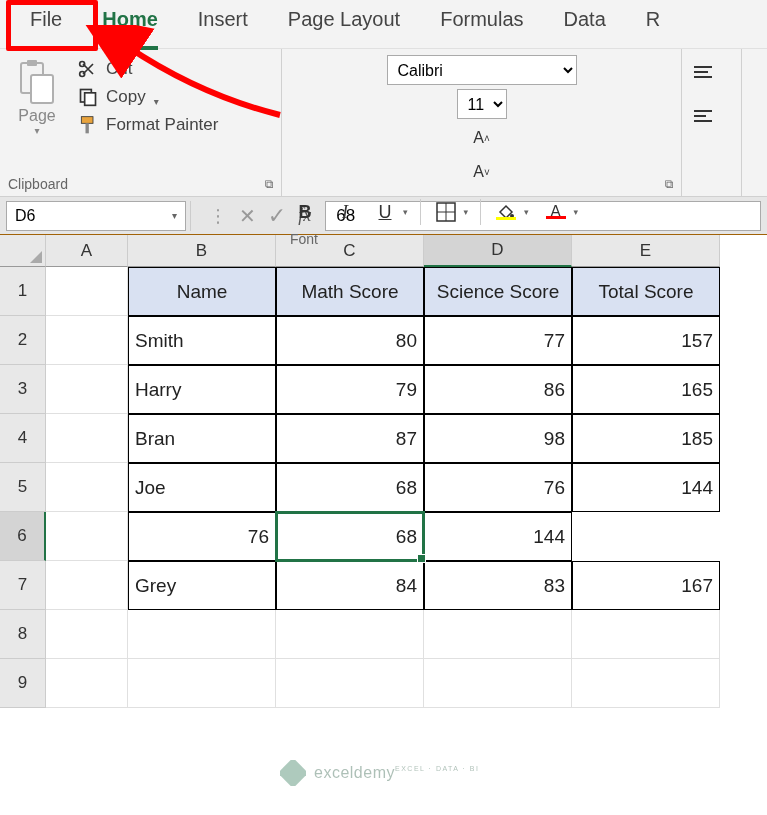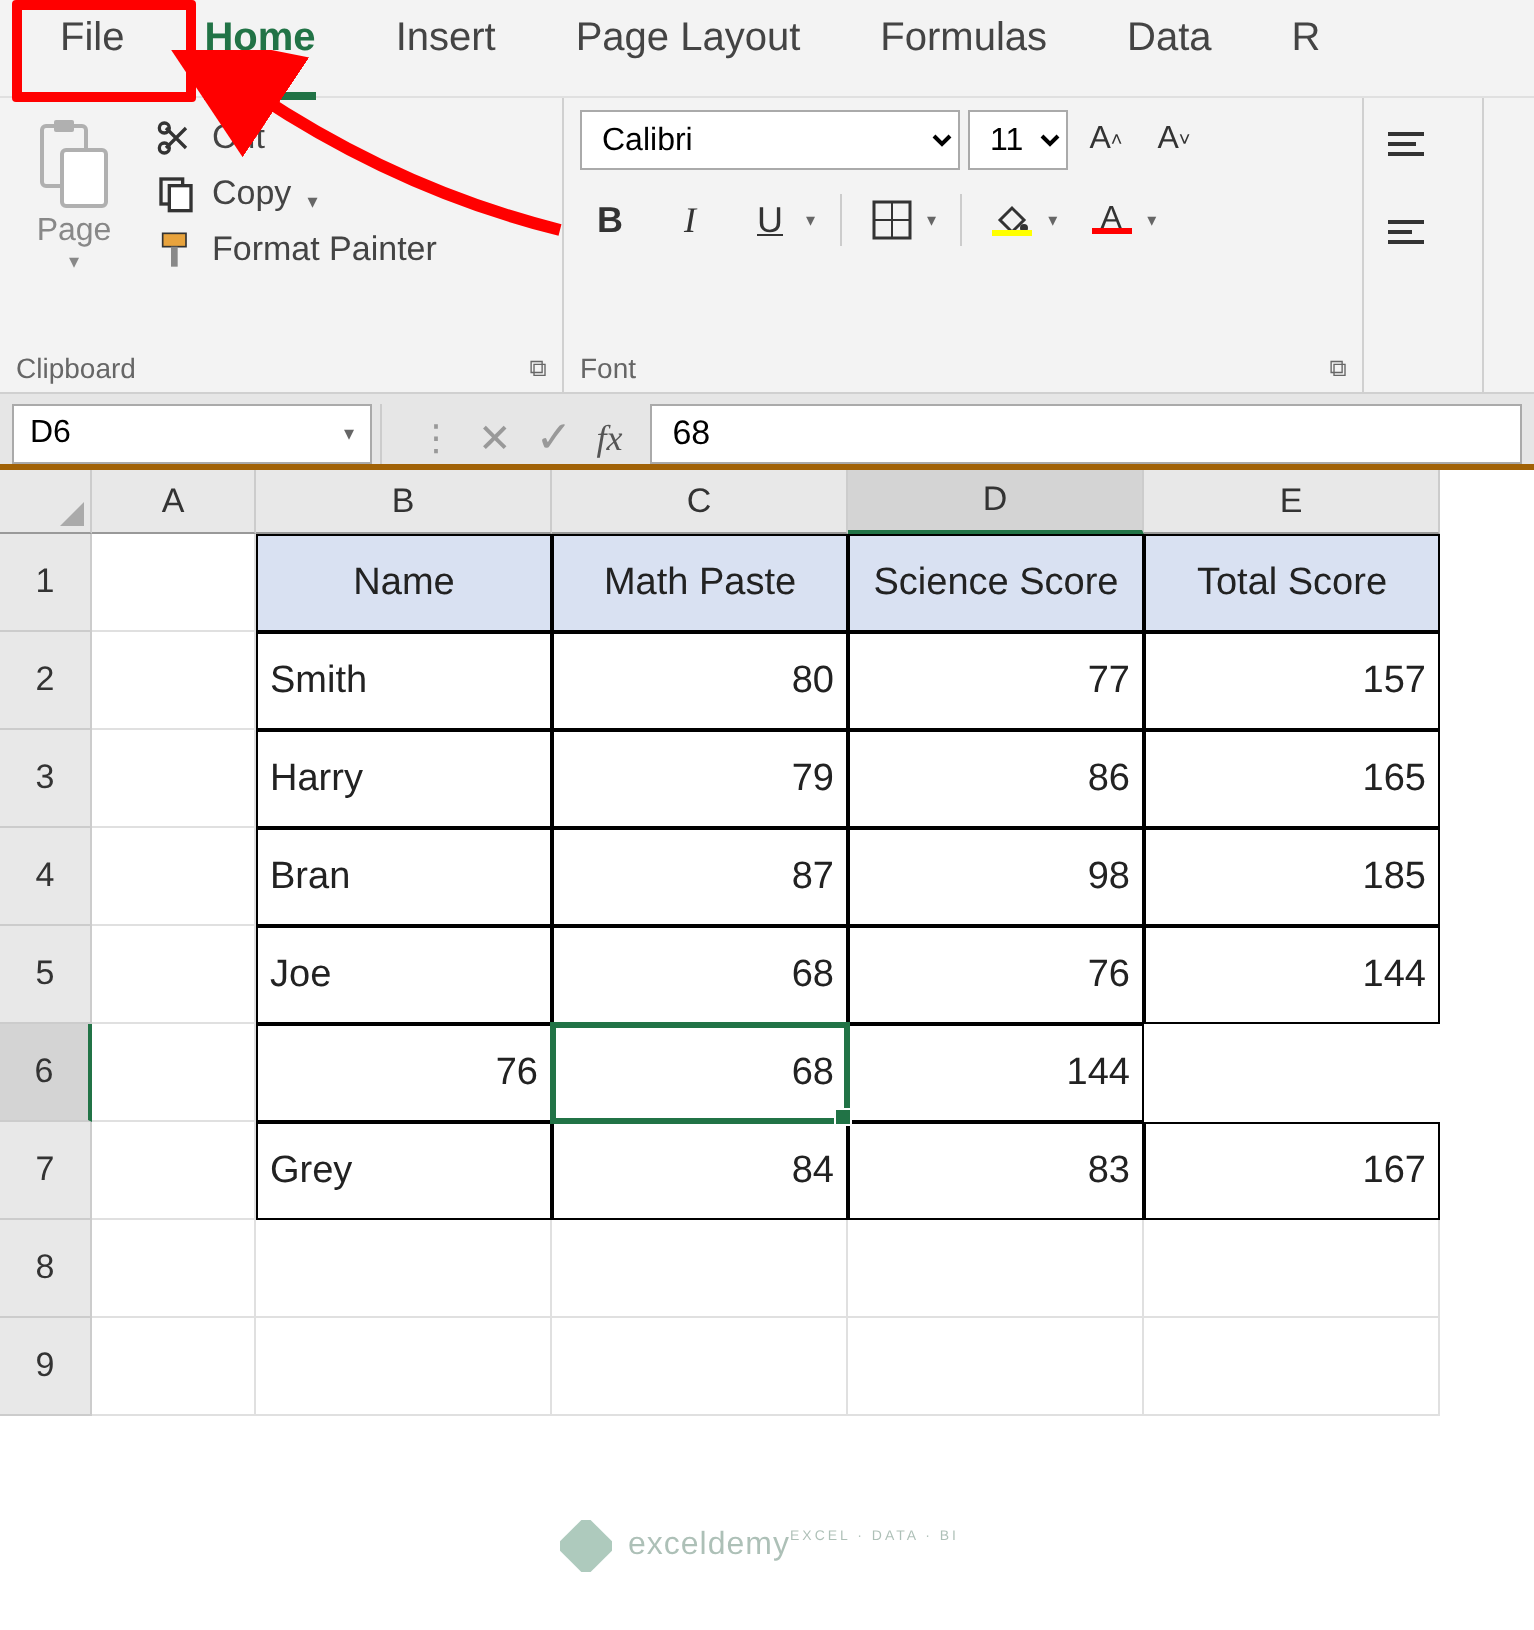--- a/index.html
+++ b/index.html
@@ -22,40 +22,40 @@
 
 .clipboard-group { width:282px; }
 .clip-body { display:flex; gap:8px; flex:1; }
 .paste-btn { display:flex; flex-direction:column; align-items:center; width:58px; cursor:pointer; color:#888; }
 .paste-icon-box { width:40px; height:48px; position:relative; margin-top:4px; }
 .clip-actions { display:flex; flex-direction:column; gap:4px; padding-top:2px; }
 .clip-action { display:flex; align-items:flex-end; gap:8px; font-size:17px; color:#444; cursor:pointer; padding:2px 4px; }
 .clip-action svg { width:20px; height:20px; }
 
 .font-group { width:400px; }
-.font-row1 { display:flex; gap:4px; align-items:center; margin-bottom:10px; }
+.font-row1 { display:flex; gap:4px; align-items:center; margin-bottom:10px;flex-direction:column; }
 .font-row2 { display:flex; gap:10px; align-items:center; }
 .font-select { height:30px; border:1px solid #aaa; background:#fff; font-size:16px; padding:2px 6px; }
 .fn-name { width:190px; }
 .fn-size { width:50px; }
 .fmt-btn { width:30px; height:30px; display:flex; align-items:center; justify-content:center; cursor:pointer; font-size:18px; color:#333; }
 .fmt-btn.bold { font-weight:bold; }
 .fmt-btn.italic { font-style:italic; font-family:Georgia,serif; }
 .fmt-btn.underline { text-decoration:underline; }
 .size-btn { font-size:16px; }
 .sep { width:1px; height:26px; background:#ccc; }
 .combo { display:flex; align-items:center; }
 .combo .dd { font-size:9px; color:#666; margin-left:1px; cursor:pointer; padding:2px; }
 .color-underline { width:20px; height:3px; margin-top:-3px; }
 
 .align-group { width:60px; padding-top:10px; }
 .align-btn { width:30px; height:26px; cursor:pointer; display:flex; flex-direction:column; justify-content:center; gap:3px; padding-left:4px; }
 .align-btn span { height:2px; background:#333; }
 
-.namebox-row { display:flex; align-items:flex-end; background:#e6e6e6; height:38px; border-bottom:3px solid #a16207; }
+.namebox-row { display:flex; align-items:center; background:#e6e6e6; height:38px; border-bottom:1px solid #a16207; }
 .name-box { width:180px; height:30px; margin-left:6px; background:#fff; border:1px solid #aaa; display:flex; align-items:center; padding:0 8px; font-size:16px; }
 .name-box .dd { margin-left:auto; font-size:10px; color:#666; }
 .fx-icons { display:flex; align-items:center; gap:12px; padding:0 14px; color:#999; font-size:18px; }
 .fx-label { font-style:italic; font-family:Georgia,serif; color:#555; }
 .formula-input { flex:1; height:30px; background:#fff; border:1px solid #aaa; padding:0 10px; font-size:17px; display:flex; align-items:center; margin-right:6px; }
 
 .sheet { display:flex; }
 .row-headers { display:flex; flex-direction:column; }
 .corner { width:46px; height:32px; background:#e8e8e8; border-right:1px solid #ccc; border-bottom:1px solid #999; position:relative; }
 .corner::after { content:''; position:absolute; right:3px; bottom:3px; width:0; height:0; border-left:12px solid transparent; border-bottom:12px solid #aaa; }
@@ -248,21 +248,21 @@
     <div class="col-headers">
       <div class="col-hdr col-a">A</div>
       <div class="col-hdr col-b">B</div>
       <div class="col-hdr col-c">C</div>
       <div class="col-hdr col-d active">D</div>
       <div class="col-hdr col-e">E</div>
     </div>
     <div class="data-row tbl tbl-hdr">
       <div class="cell col-a" style="border:none;border-right:1px solid #e0e0e0;border-bottom:1px solid #e0e0e0;background:transparent"></div>
       <div class="cell col-b">Name</div>
-      <div class="cell col-c">Math Paste</div>
+      <div class="cell col-c">Math Score</div>
       <div class="cell col-d">Science Score</div>
       <div class="cell col-e">Total Score</div>
     </div>
     <div class="data-row tbl">
         <div class="cell col-a" style="border:none;border-right:1px solid #e0e0e0;border-bottom:1px solid #e0e0e0"></div>
         <div class="cell col-b">Smith</div>
         <div class="cell col-c r">80</div>
         <div class="cell col-d r">77</div>
         <div class="cell col-e r">157</div>
       </div>

